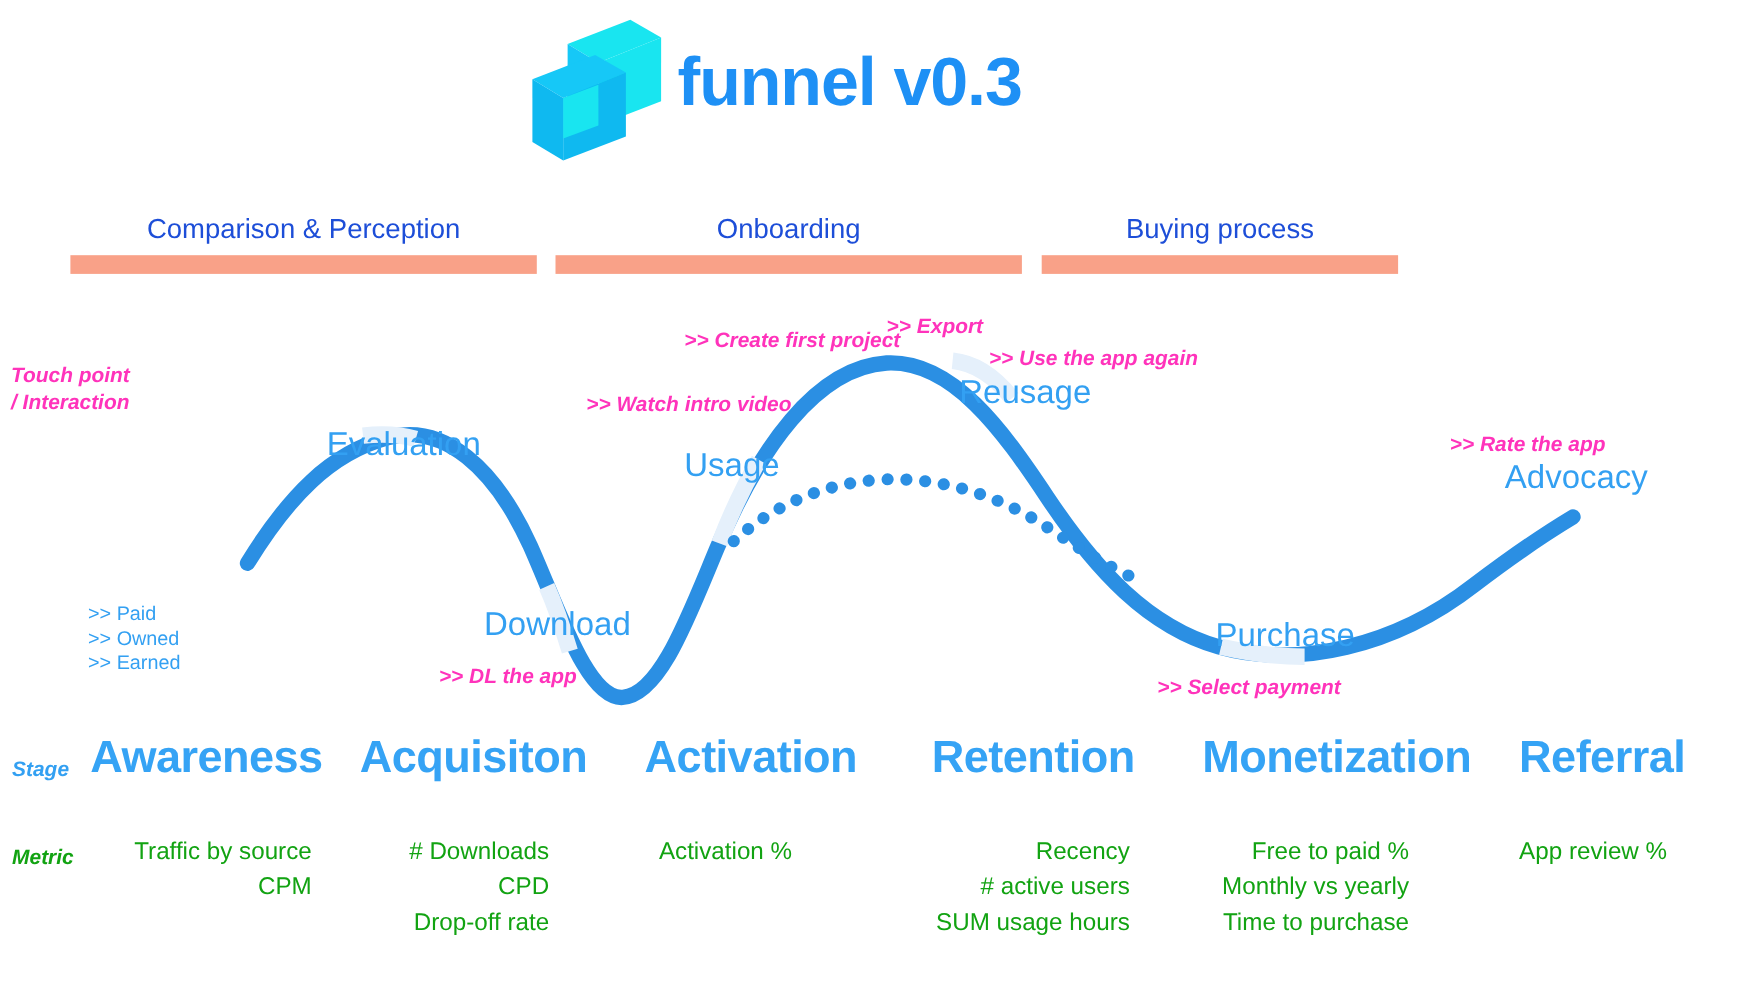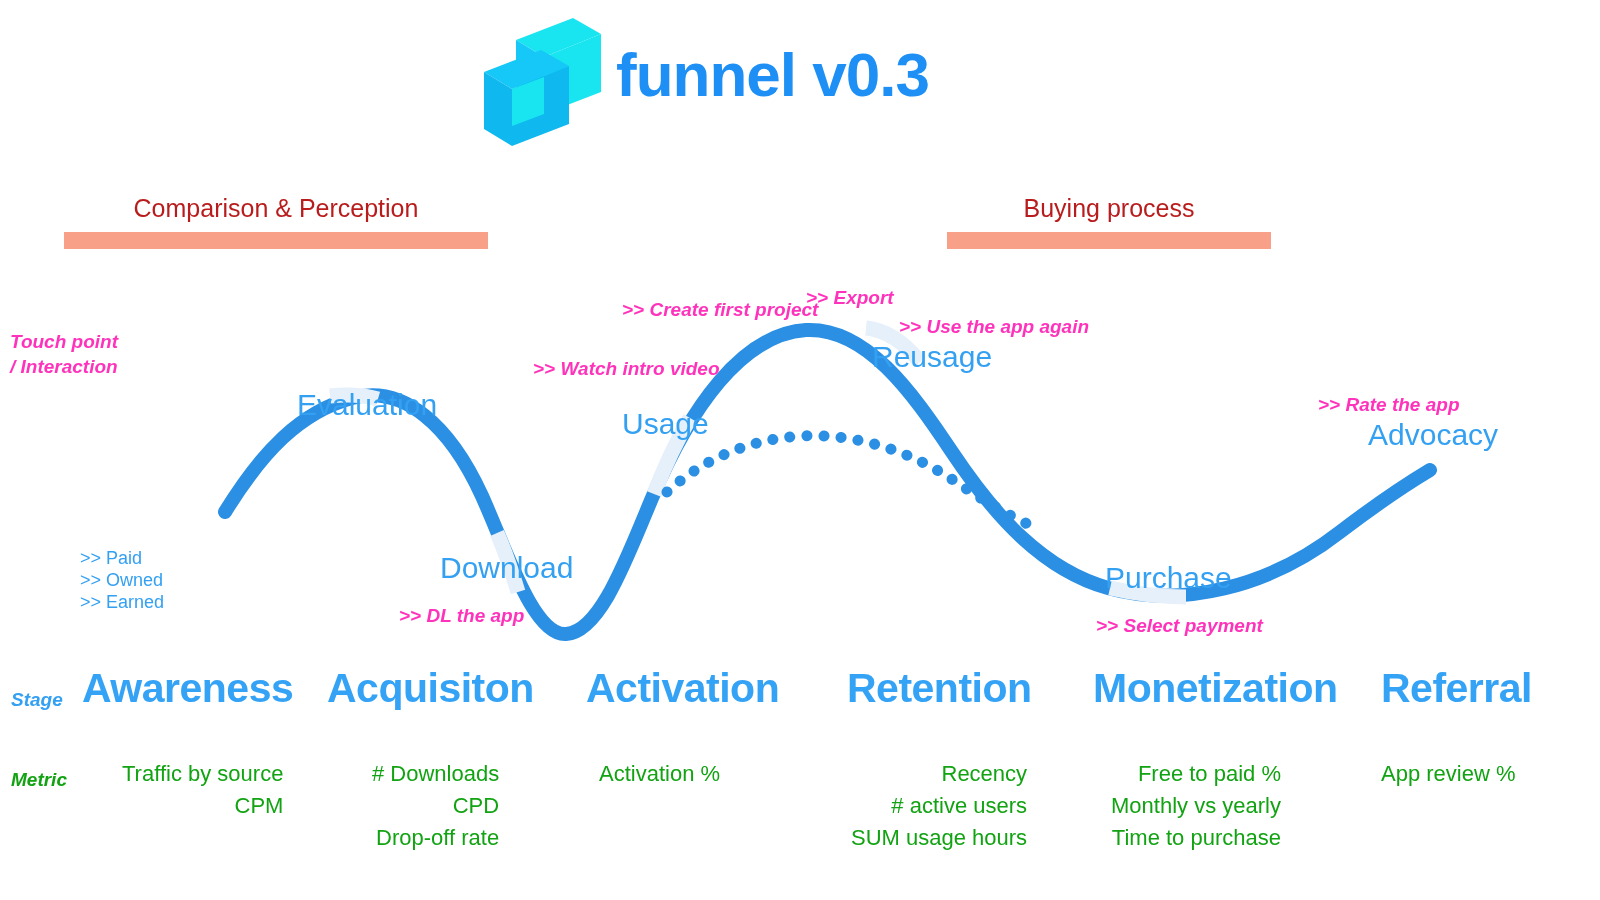--- a/index.html
+++ b/index.html
@@ -43,21 +43,21 @@
     white-space: nowrap;
     line-height: 1;
   }
 
   
   .phase {
     position: absolute;
   }
   .phase-label {
     position: absolute;
-    color: #b91c1c;
+    color: #1d4ed8;
     font-size: 25px;
     white-space: nowrap;
     text-align: center;
     width: 100%;
     left: 0;
     top: 0;
     line-height: 1;
   }
   .phase-bar {
     position: absolute;
@@ -172,20 +172,24 @@
       <polygon points="6,58 34,75 34,132 6,115" fill="#0FB9F0"></polygon>
       <polygon points="34,75 91,52 91,110 34,132" fill="#0FB9F0"></polygon>
 
       <polygon points="34,75 66,63 66,100 34,112" fill="#19E5F0"></polygon>
     </svg>
     <div id="app-title">funnel v0.3</div>
   </div>
 
   <div class="phase" style="left:64px; top:196px; width:424px; height:56px;">
     <div class="phase-label">Comparison &amp; Perception</div>
+    <div class="phase-bar"></div>
+  </div>
+  <div class="phase" style="left:505px; top:196px; width:424px; height:56px;">
+    <div class="phase-label">Onboarding</div>
     <div class="phase-bar"></div>
   </div>
   <div class="phase" style="left:947px; top:196px; width:324px; height:56px;">
     <div class="phase-label">Buying process</div>
     <div class="phase-bar"></div>
   </div>
 
   <div id="touchpoint-axis-label">
     <span>Touch point</span><br>
     <span>/ Interaction</span>
@@ -227,21 +231,21 @@
     <span>&gt;&gt; Paid</span><br>
     <span>&gt;&gt; Owned</span><br>
     <span>&gt;&gt; Earned</span>
   </div>
 
   <div class="touchpoint" style="left:399px; top:604px;">&gt;&gt; DL the app</div>
   <div class="touchpoint" style="left:533px; top:357px;">&gt;&gt; Watch intro video</div>
   <div class="touchpoint" style="left:622px; top:298px;">&gt;&gt; Create first project</div>
   <div class="touchpoint" style="left:806px; top:286px;">&gt;&gt; Export</div>
   <div class="touchpoint" style="left:899px; top:315px;">&gt;&gt; Use the app again</div>
-  <div class="touchpoint" style="left:1052px; top:614px;margin-left:44px;">&gt;&gt; Select payment</div>
+  <div class="touchpoint" style="left:1052px; top:614px;">&gt;&gt; Select payment</div>
   <div class="touchpoint" style="left:1318px; top:393px;">&gt;&gt; Rate the app</div>
 
   <div id="stage-row">
     <div class="row-axis-label" id="stage-axis-label">Stage</div>
     <div class="stage-name" style="left:82px;">Awareness</div>
     <div class="stage-name" style="left:327px;">Acquisiton</div>
     <div class="stage-name" style="left:586px;">Activation</div>
     <div class="stage-name" style="left:847px;">Retention</div>
     <div class="stage-name" style="left:1093px;">Monetization</div>
     <div class="stage-name" style="left:1381px;">Referral</div>

